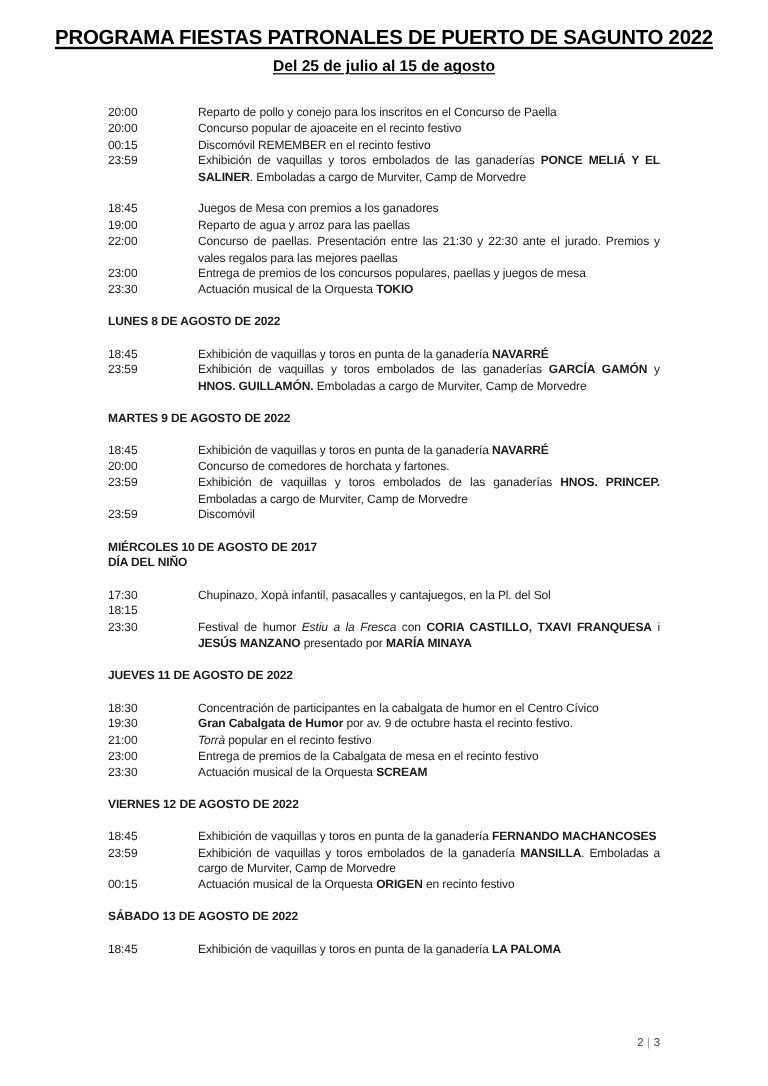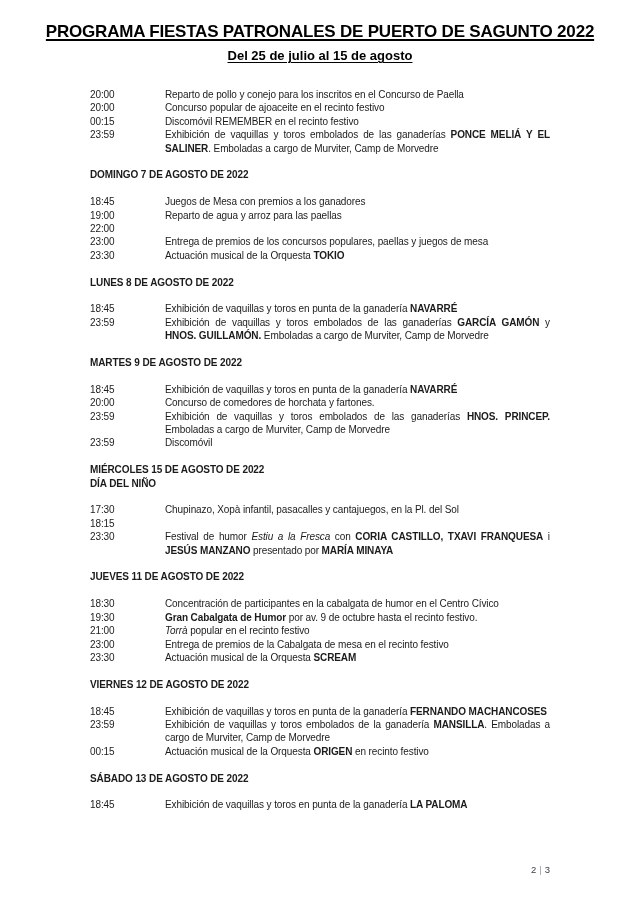--- a/index.html
+++ b/index.html
@@ -114,34 +114,32 @@
     <div class="event-time">00:15</div>
     <div class="event-desc"><span>Discomóvil REMEMBER en el recinto festivo</span></div>
   </div>
           <div class="event-row">
     <div class="event-time">23:59</div>
     <div class="event-desc"><span>Exhibición de vaquillas y toros embolados de las ganaderías </span><span class="bold">PONCE MELIÁ Y EL SALINER</span><span>. Emboladas a cargo de Murviter, Camp de Morvedre</span></div>
   </div>
         </div>
   </div>
       <div class="section">
-    <div class="section-header">
-          <div>DOMINGO 7 DE AGOSTO DE 2022</div>
-        </div>
     <div class="event-list">
           <div class="event-row">
     <div class="event-time">18:45</div>
     <div class="event-desc"><span>Juegos de Mesa con premios a los ganadores</span></div>
   </div>
           <div class="event-row">
     <div class="event-time">19:00</div>
     <div class="event-desc"><span>Reparto de agua y arroz para las paellas</span></div>
   </div>
           <div class="event-row">
     <div class="event-time">22:00</div>
+    <div class="event-desc"><span>Concurso de paellas. Presentación entre las 21:30 y 22:30 ante el jurado. Premios y vales regalos para las mejores paellas</span></div>
   </div>
           <div class="event-row">
     <div class="event-time">23:00</div>
     <div class="event-desc"><span>Entrega de premios de los concursos populares, paellas y juegos de mesa</span></div>
   </div>
           <div class="event-row">
     <div class="event-time">23:30</div>
     <div class="event-desc"><span>Actuación musical de la Orquesta </span><span class="bold">TOKIO</span></div>
   </div>
         </div>
@@ -179,21 +177,21 @@
     <div class="event-desc"><span>Exhibición de vaquillas y toros embolados de las ganaderías </span><span class="bold">HNOS. PRINCEP.</span><span> Emboladas a cargo de Murviter, Camp de Morvedre</span></div>
   </div>
           <div class="event-row">
     <div class="event-time">23:59</div>
     <div class="event-desc"><span>Discomóvil</span></div>
   </div>
         </div>
   </div>
       <div class="section">
     <div class="section-header">
-          <div>MIÉRCOLES 15 DE AGOSTO DE 2022</div>
+          <div>MIÉRCOLES 10 DE AGOSTO DE 2017</div>
           <div>DÍA DEL NIÑO</div>
         </div>
     <div class="event-list">
           <div class="event-row">
     <div class="event-time">17:30</div>
     <div class="event-desc"><span>Chupinazo, Xopà infantil, pasacalles y cantajuegos, en la Pl. del Sol</span></div>
   </div>
           <div class="event-row">
     <div class="event-time">18:15</div>
   </div>

